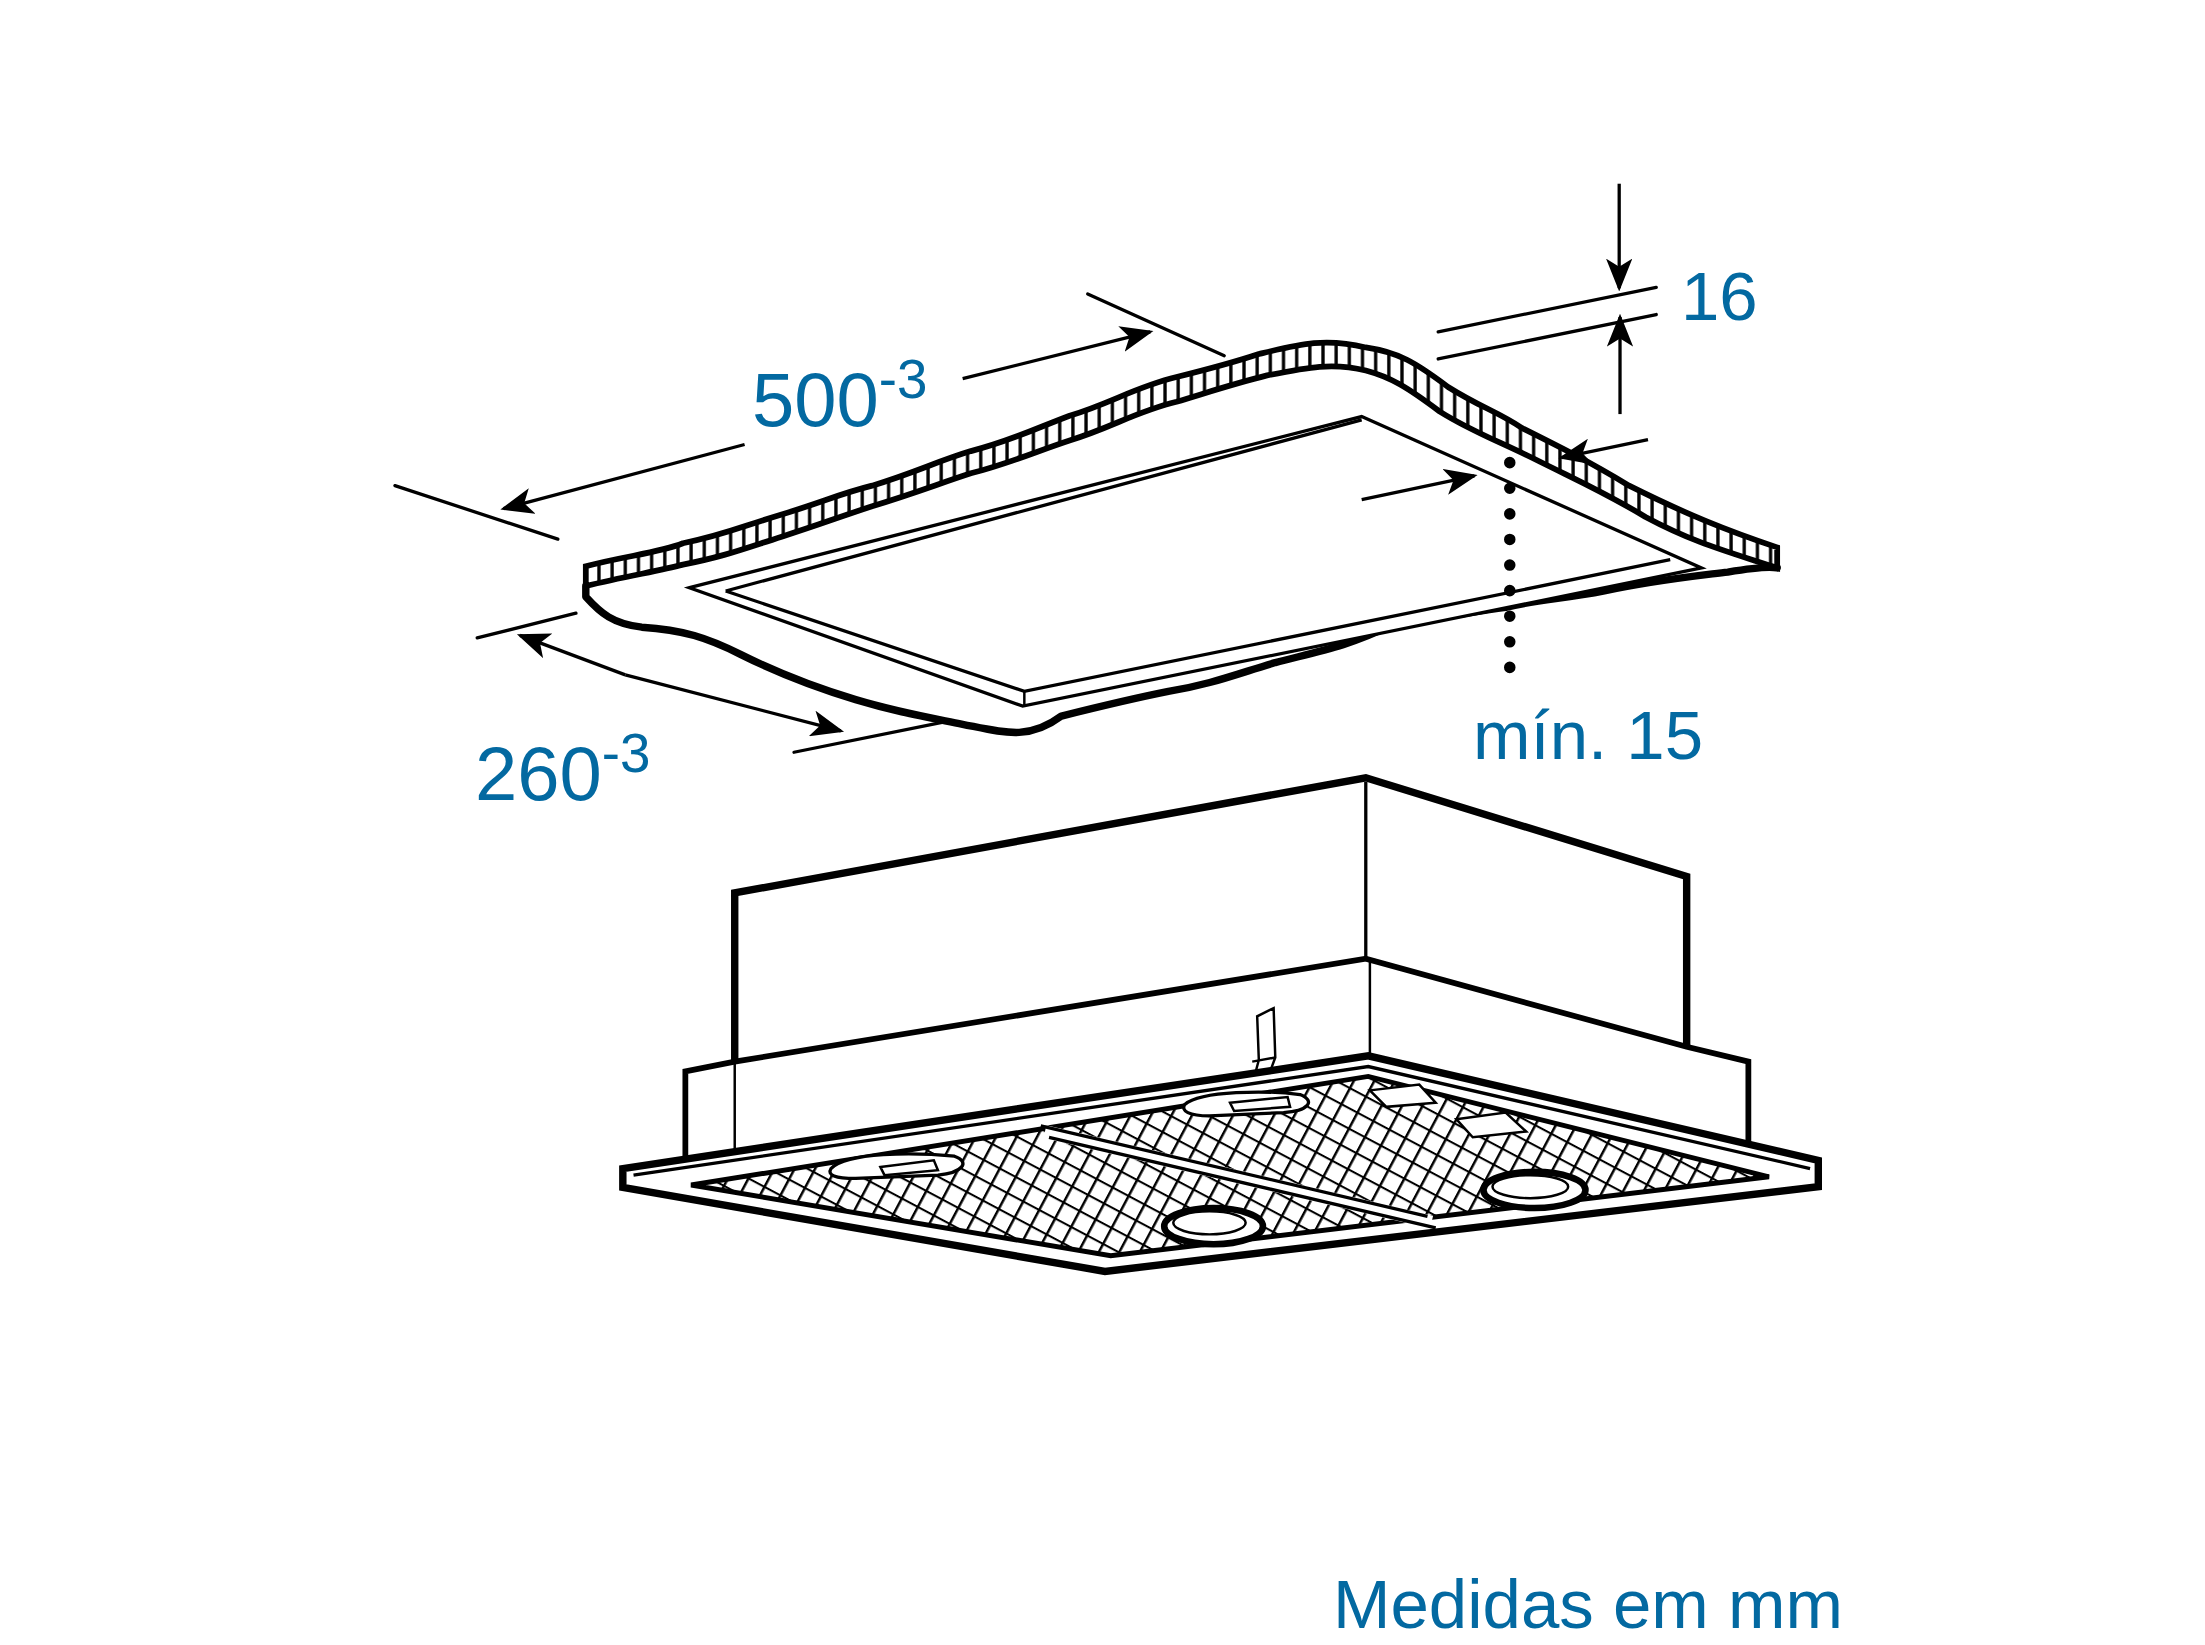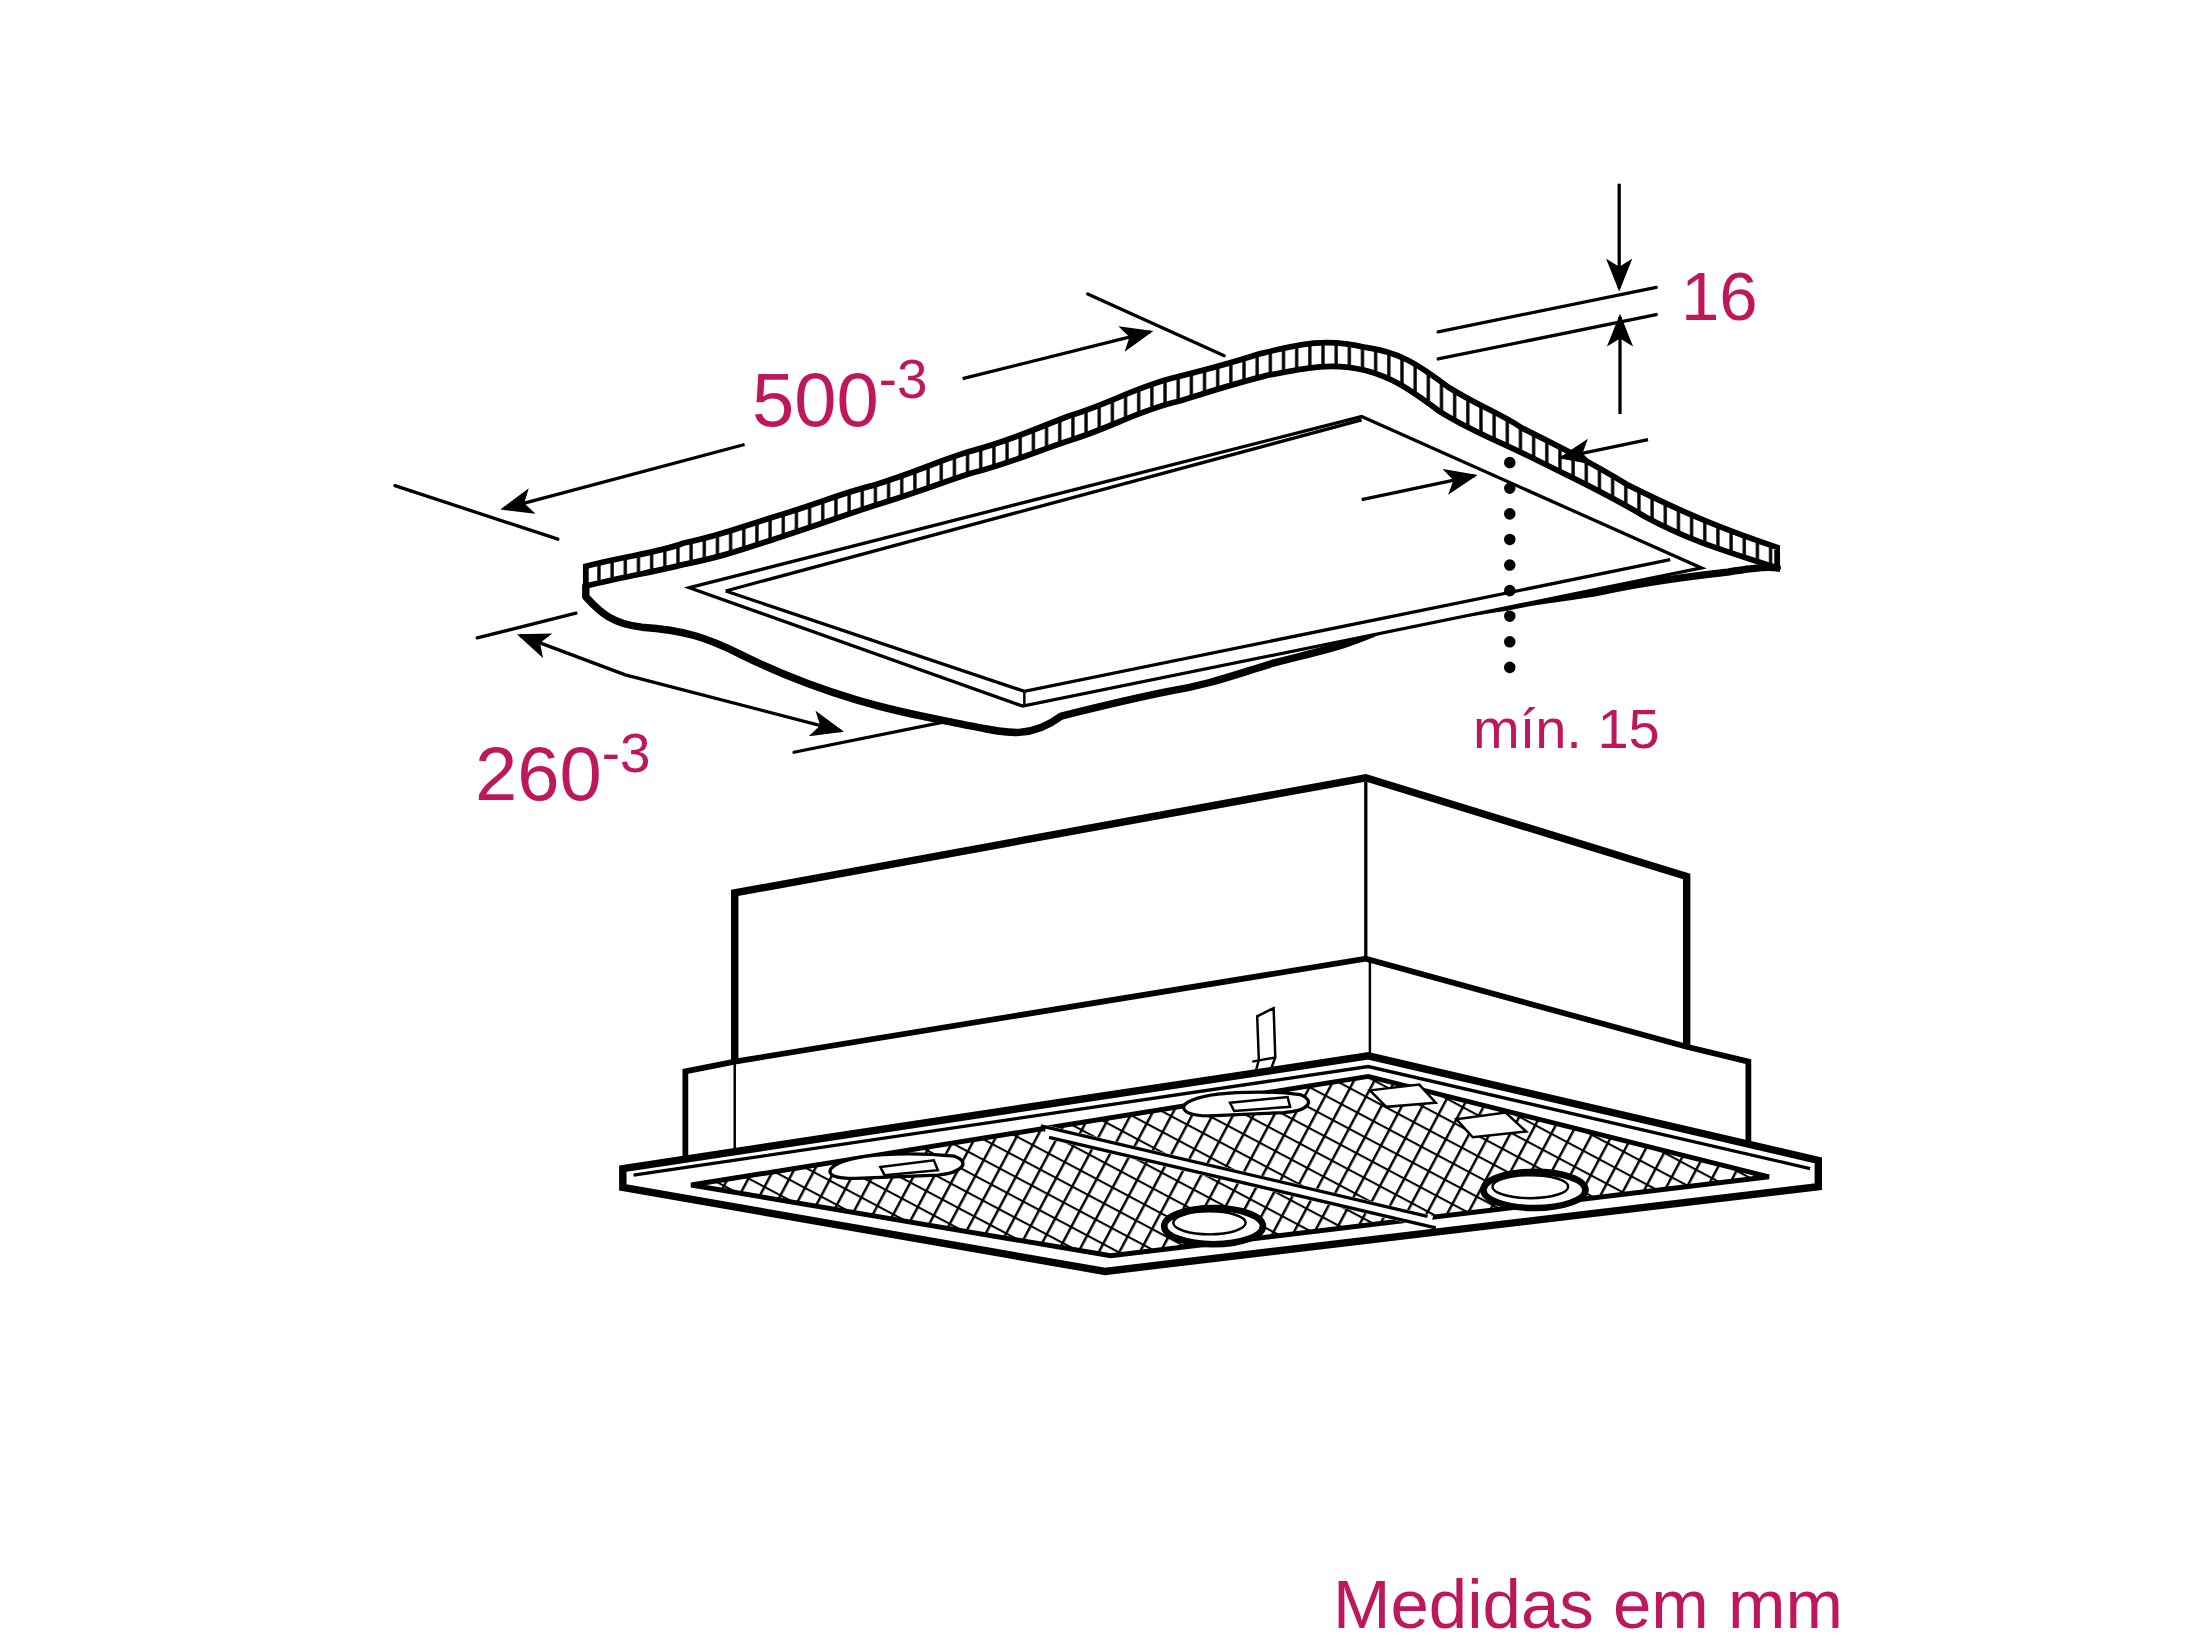--- a/index.html
+++ b/index.html
@@ -1,23 +1,23 @@
 <!DOCTYPE html>
 <html style="font-size:13px"><head>
 <meta charset="utf-8">
 <style>
   html, body { margin: 0; padding: 0; background: #ffffff; }
   body { width: 2205px; height: 1646px; position: relative; overflow: hidden; font-family: "Liberation Sans", sans-serif; }
   #figure { position: absolute; left: 0; top: 0; width: 2205px; height: 1646px; }
-  .lbl { position: absolute; color: #be185d; font-family: "Liberation Sans", sans-serif; line-height: 1; white-space: nowrap; }
+  .lbl { position: absolute; color: #0369a1; font-family: "Liberation Sans", sans-serif; line-height: 1; white-space: nowrap; }
   .lbl sup { font-size: 0.72em; position: relative; top: -0.18em; vertical-align: top; }
   #lbl-500 { left: 752px; top: 362px; font-size: 76px; }
   #lbl-350 { left: 475px; top: 736px; font-size: 76px; }
   #lbl-16 { left: 1681px; top: 262px; font-size: 69px; }
-  #lbl-min15 { left: 1473px; top: 701px; font-size: 56px; }
+  #lbl-min15 { left: 1473px; top: 701px; font-size: 69px; }
   #lbl-units { left: 1333px; top: 1570px; font-size: 69px; }
 </style>
 </head>
 <body>
 
 <svg id="figure" viewBox="0 0 2680 2000" xmlns="http://www.w3.org/2000/svg">
   <defs>
     <pattern id="mesh" patternUnits="userSpaceOnUse" width="22" height="22" patternTransform="rotate(28)">
       <rect width="22" height="22" fill="#fff"></rect>
       <path d="M0 0 L0 22" stroke="#000" stroke-width="6"></path>

